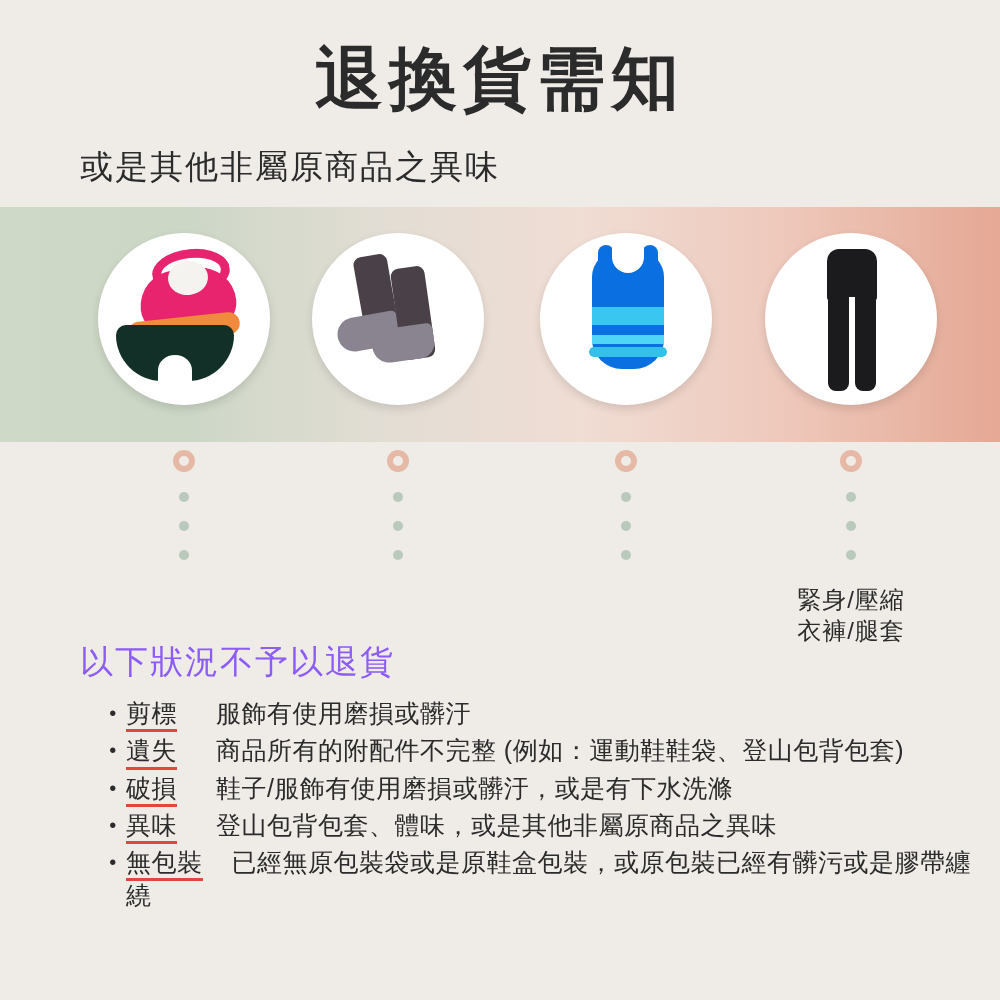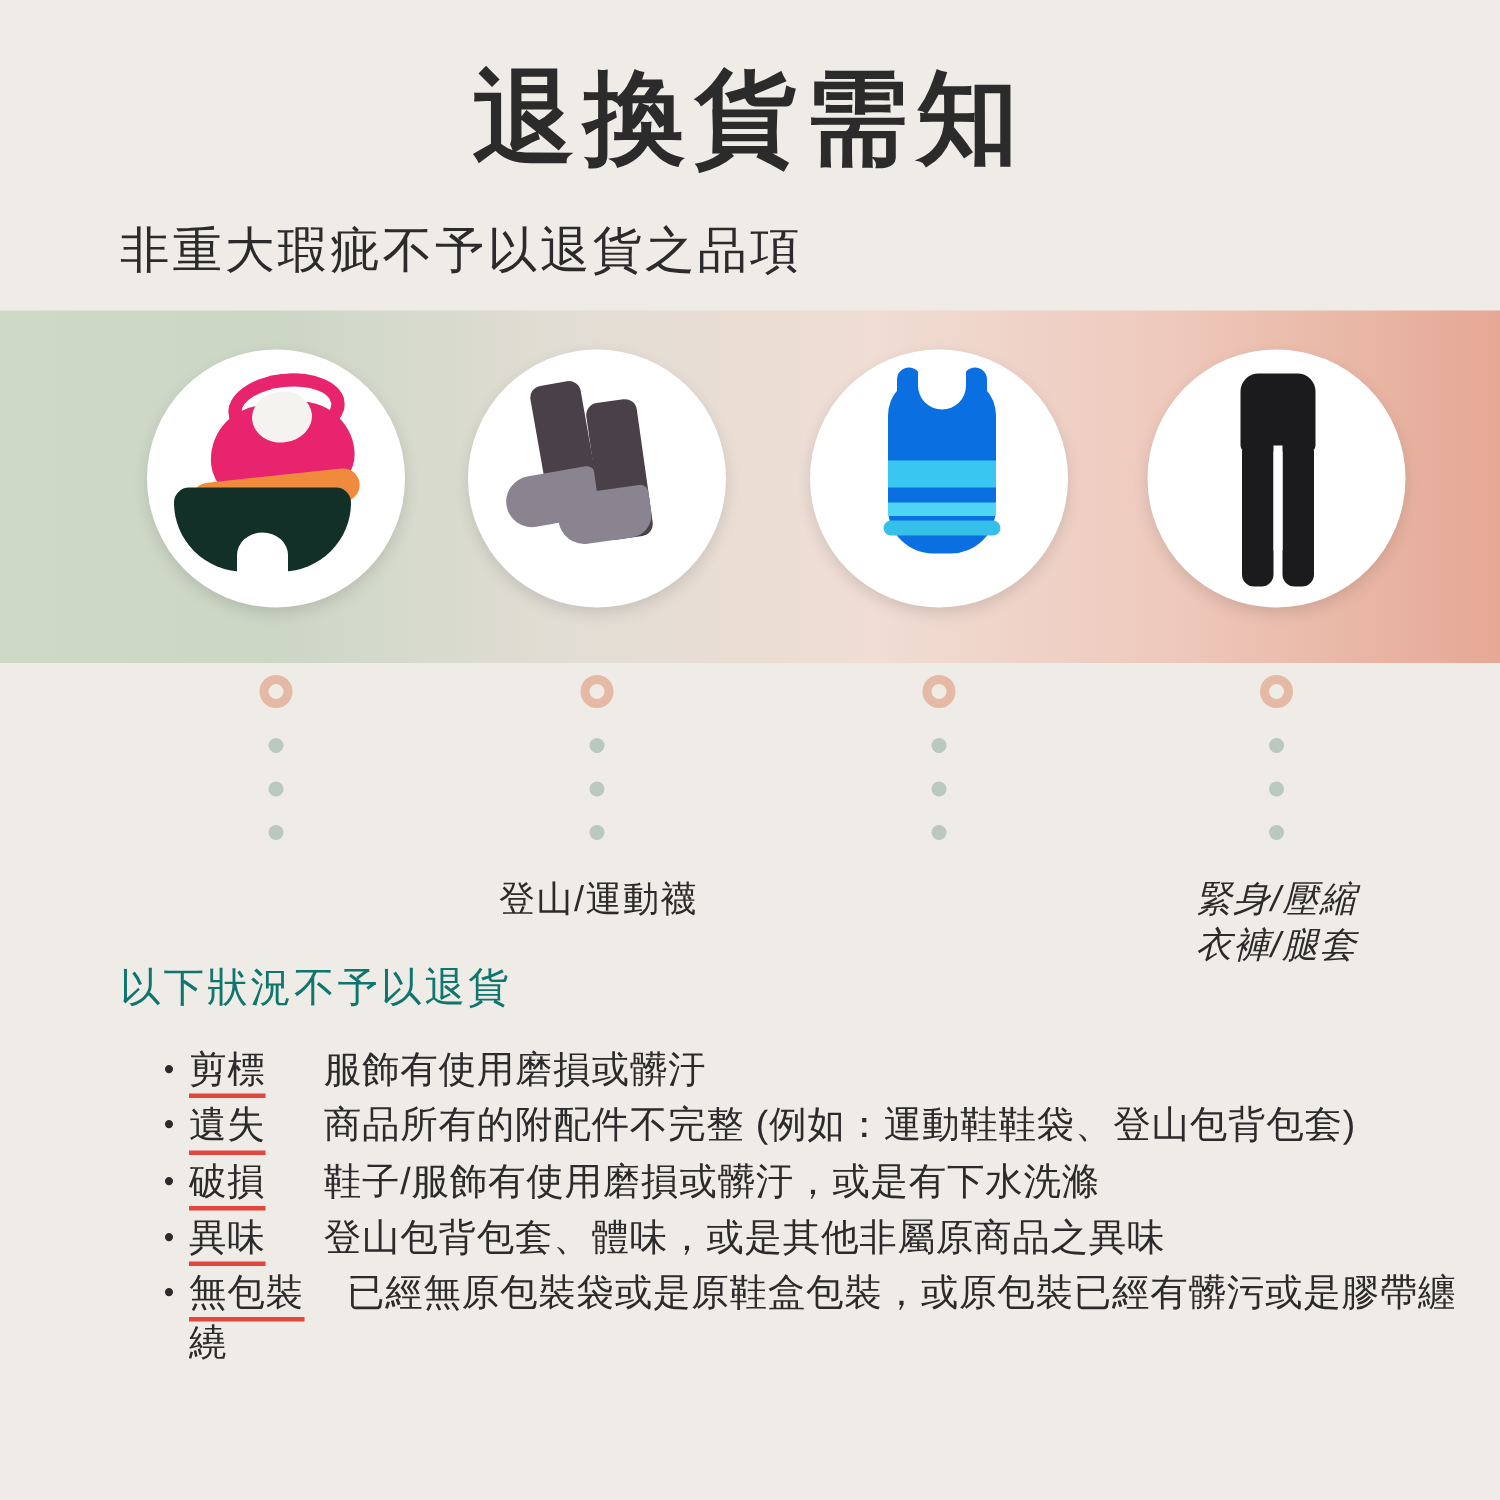--- a/index.html
+++ b/index.html
@@ -83,23 +83,23 @@
     font-size: 24px;
     color: #2b2b2b;
     line-height: 1.3;
     letter-spacing: 1px;
   }
 
   
   .section-heading {
     position: absolute;
     top: 640px; left: 80px;
-    font-size: 27px;
+    font-size: 33px;
     letter-spacing: 2px;
-    color: #0f766e;
+    color: #8b5cf6;
   }
   .list {
     position: absolute;
     top: 697px; left: 100px;
     width: 880px;
   }
   .li {
     position: relative;
     display: flex;
     align-items: flex-start;
@@ -258,21 +258,21 @@
     width: 6px; height: 70px;
     background: #ffffff;
   }
 </style>
 </head>
 <body>
 
 <div class="page">
 
   <div class="title">退換貨需知</div>
-  <div class="subtitle">非重大瑕疵不予以退貨之品項</div>
+  <div class="subtitle">或是其他非屬原商品之異味</div>
 
   <div class="band"></div>
 
   <div class="circle c1">
     <div class="art" style="left:0;top:0;width:172px;height:172px;">
       <div class="bra-strap"></div>
       <div class="bra-body"></div>
       <div class="bra-cup"></div>
       <div class="bra-orange"></div>
       <div class="briefs"></div>
@@ -325,22 +325,21 @@
   <div class="dot" style="top:492px;left:393px;"></div>
   <div class="dot" style="top:521px;left:393px;"></div>
   <div class="dot" style="top:550px;left:393px;"></div>
   <div class="dot" style="top:492px;left:621px;"></div>
   <div class="dot" style="top:521px;left:621px;"></div>
   <div class="dot" style="top:550px;left:621px;"></div>
   <div class="dot" style="top:492px;left:846px;"></div>
   <div class="dot" style="top:521px;left:846px;"></div>
   <div class="dot" style="top:550px;left:846px;"></div>
 
-  <div class="caption" style="top:584px;left:308px;width:182px;">登山/運動襪</div>
-  <div class="caption" style="top:584px;left:758px;width:186px;font-style:italic;">
+  <div class="caption" style="top:584px;left:758px;width:186px;">
     <div>緊身/壓縮</div>
     <div>衣褲/腿套</div>
   </div>
 
   <div class="section-heading">以下狀況不予以退貨</div>
 
   <div class="list">
 
     <div class="li">
       <span class="bullet">•</span>

